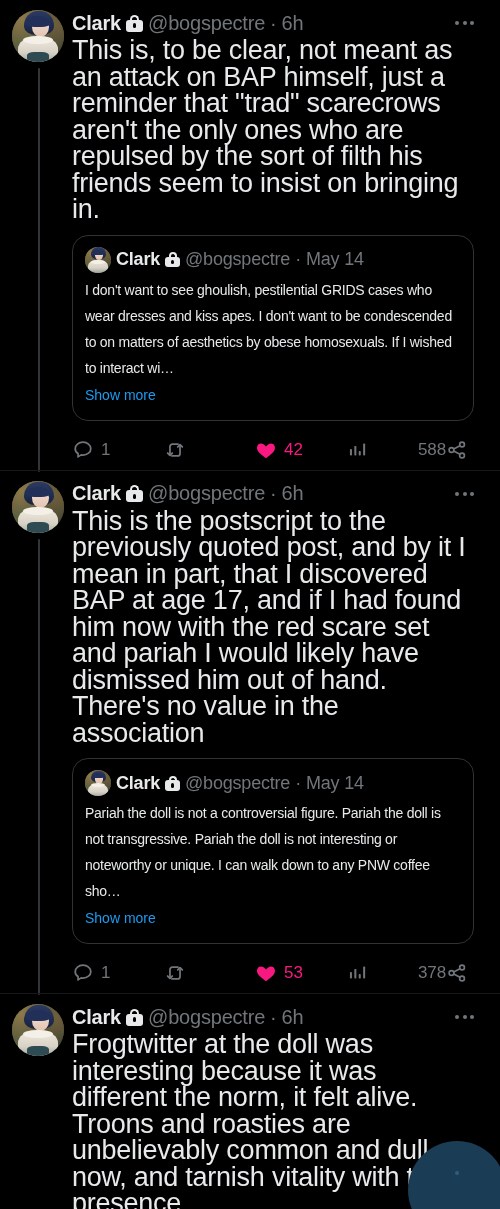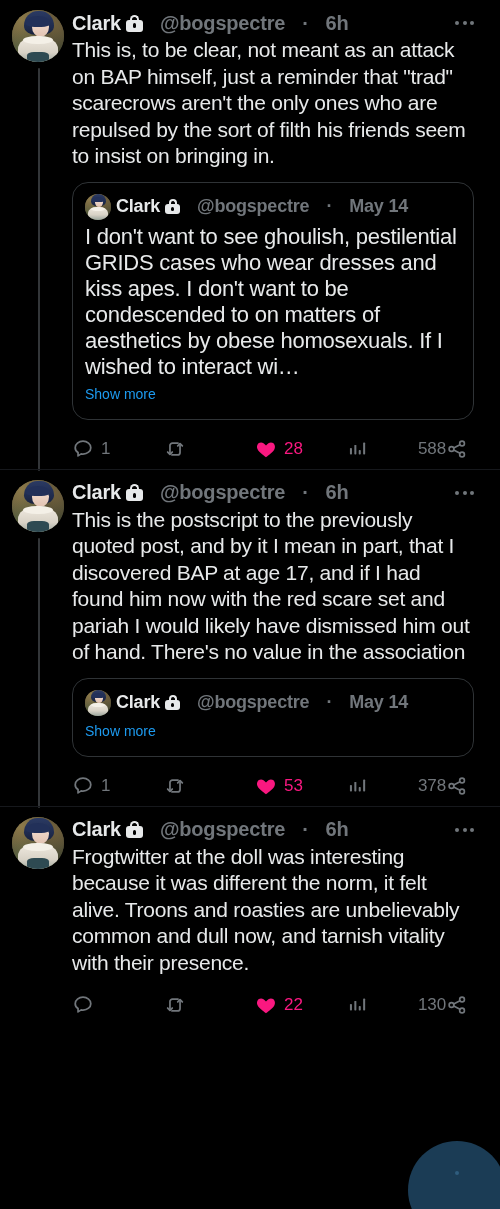--- a/index.html
+++ b/index.html
@@ -167,23 +167,22 @@
   .lock-badge .lb-key {
     position: absolute;
     left: 7px; bottom: 3.5px;
     width: 3px; height: 5px;
     background: #000;
     border-radius: 1.5px;
   }
   .handle, .dot-sep, .timestamp {
     font-size: 20px;
     color: #71767b;
-    font-weight: 700;
+    font-weight: 400;
     letter-spacing: -0.2px;
-    margin-left: 12px;
   }
   .head-spacer { flex: 1 1 auto; }
 
   .more-btn {
     width: 34px;
     height: 26px;
     display: flex;
     align-items: center;
     justify-content: flex-end;
     gap: 3.5px;
@@ -191,21 +190,21 @@
   }
   .more-btn i {
     width: 4px; height: 4px;
     border-radius: 50%;
     background: #71767b;
     display: block;
   }
 
   
   .tweet-text {
-    font-size: 21px;
+    font-size: 27px;
     line-height: 26.5px;
     color: #e7e9ea;
     letter-spacing: -0.25px;
     word-wrap: break-word;
     white-space: pre-wrap;
     padding-top: 1px;
   }
 
   
   .quote {
@@ -231,21 +230,21 @@
     width: 15px; height: 15px; flex: 0 0 15px;
   }
   .quote-head .lock-badge .lb-body { width: 15px; height: 10.5px; }
   .quote-head .lock-badge .lb-shackle {
     left: 3.5px; width: 8px; height: 7px; border-width: 2.2px;
   }
   .quote-head .lock-badge .lb-key { left: 6px; bottom: 3px; width: 2.6px; height: 4.2px; }
 
   .quote-text {
     margin-top: 3px;
-    font-size: 22px;
+    font-size: 14px;
     line-height: 26px;
     color: #e7e9ea;
     letter-spacing: -0.25px;
     white-space: pre-wrap;
   }
   .show-more {
     margin-top: 1px;
     font-size: 14px;
     line-height: 26px;
     color: #1d9bf0;
@@ -390,21 +389,21 @@
           </span>
           <span class="count"></span>
         </div>
 
         <div class="act like">
           <span class="icon">
             <svg width="22" height="22" viewBox="0 0 24 24" fill="#f91880">
               <path d="M12 21s-7.3-4.6-9.2-8.6C1.2 9 3 5 6.6 5c2 0 3.4 1 5.4 3.3C14 6 15.4 5 17.4 5 21 5 22.8 9 21.2 12.4 19.3 16.4 12 21 12 21z"></path>
             </svg>
           </span>
-          <span class="count">28</span>
+          <span class="count">42</span>
         </div>
 
         <div class="act views">
           <span class="icon">
             <svg width="22" height="22" viewBox="0 0 24 24" fill="#71767b">
               <rect x="3.2" y="11" width="2.2" height="7" rx="0.8"></rect>
               <rect x="8" y="7.5" width="2.2" height="10.5" rx="0.8"></rect>
               <rect x="12.8" y="13" width="2.2" height="5" rx="0.8"></rect>
               <rect x="17.6" y="5" width="2.2" height="13" rx="0.8"></rect>
             </svg>
@@ -474,20 +473,21 @@
           <span class="name">Clark</span>
           <span class="lock-badge">
             <span class="lb-shackle"></span>
               <span class="lb-body"></span>
               <span class="lb-key"></span>
           </span>
           <span class="handle">@bogspectre</span>
           <span class="dot-sep">·</span>
           <span class="timestamp">May 14</span>
         </div>
+        <div class="quote-text">Pariah the doll is not a controversial figure. Pariah the doll is not transgressive. Pariah the doll is not interesting or noteworthy or unique. I can walk down to any PNW coffee sho…</div>
         <span class="show-more">Show more</span>
       </div>
 
       <div class="actions">
         <div class="act reply">
           <span class="icon">
             <svg width="22" height="22" viewBox="0 0 24 24" fill="none" stroke="#71767b" stroke-width="1.9">
               <path d="M12 3.5c-4.7 0-8.5 3.1-8.5 7 0 2.2 1.2 4.1 3.1 5.4v3.6l3.4-2.2c.6.1 1.3.2 2 .2 4.7 0 8.5-3.1 8.5-7s-3.8-7-8.5-7z" stroke-linejoin="round"></path>
             </svg>
           </span>

